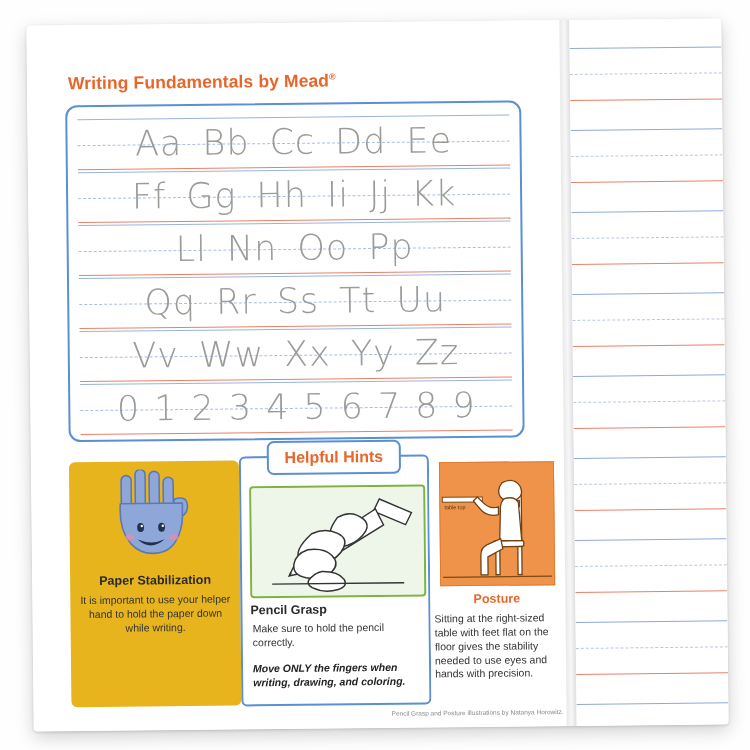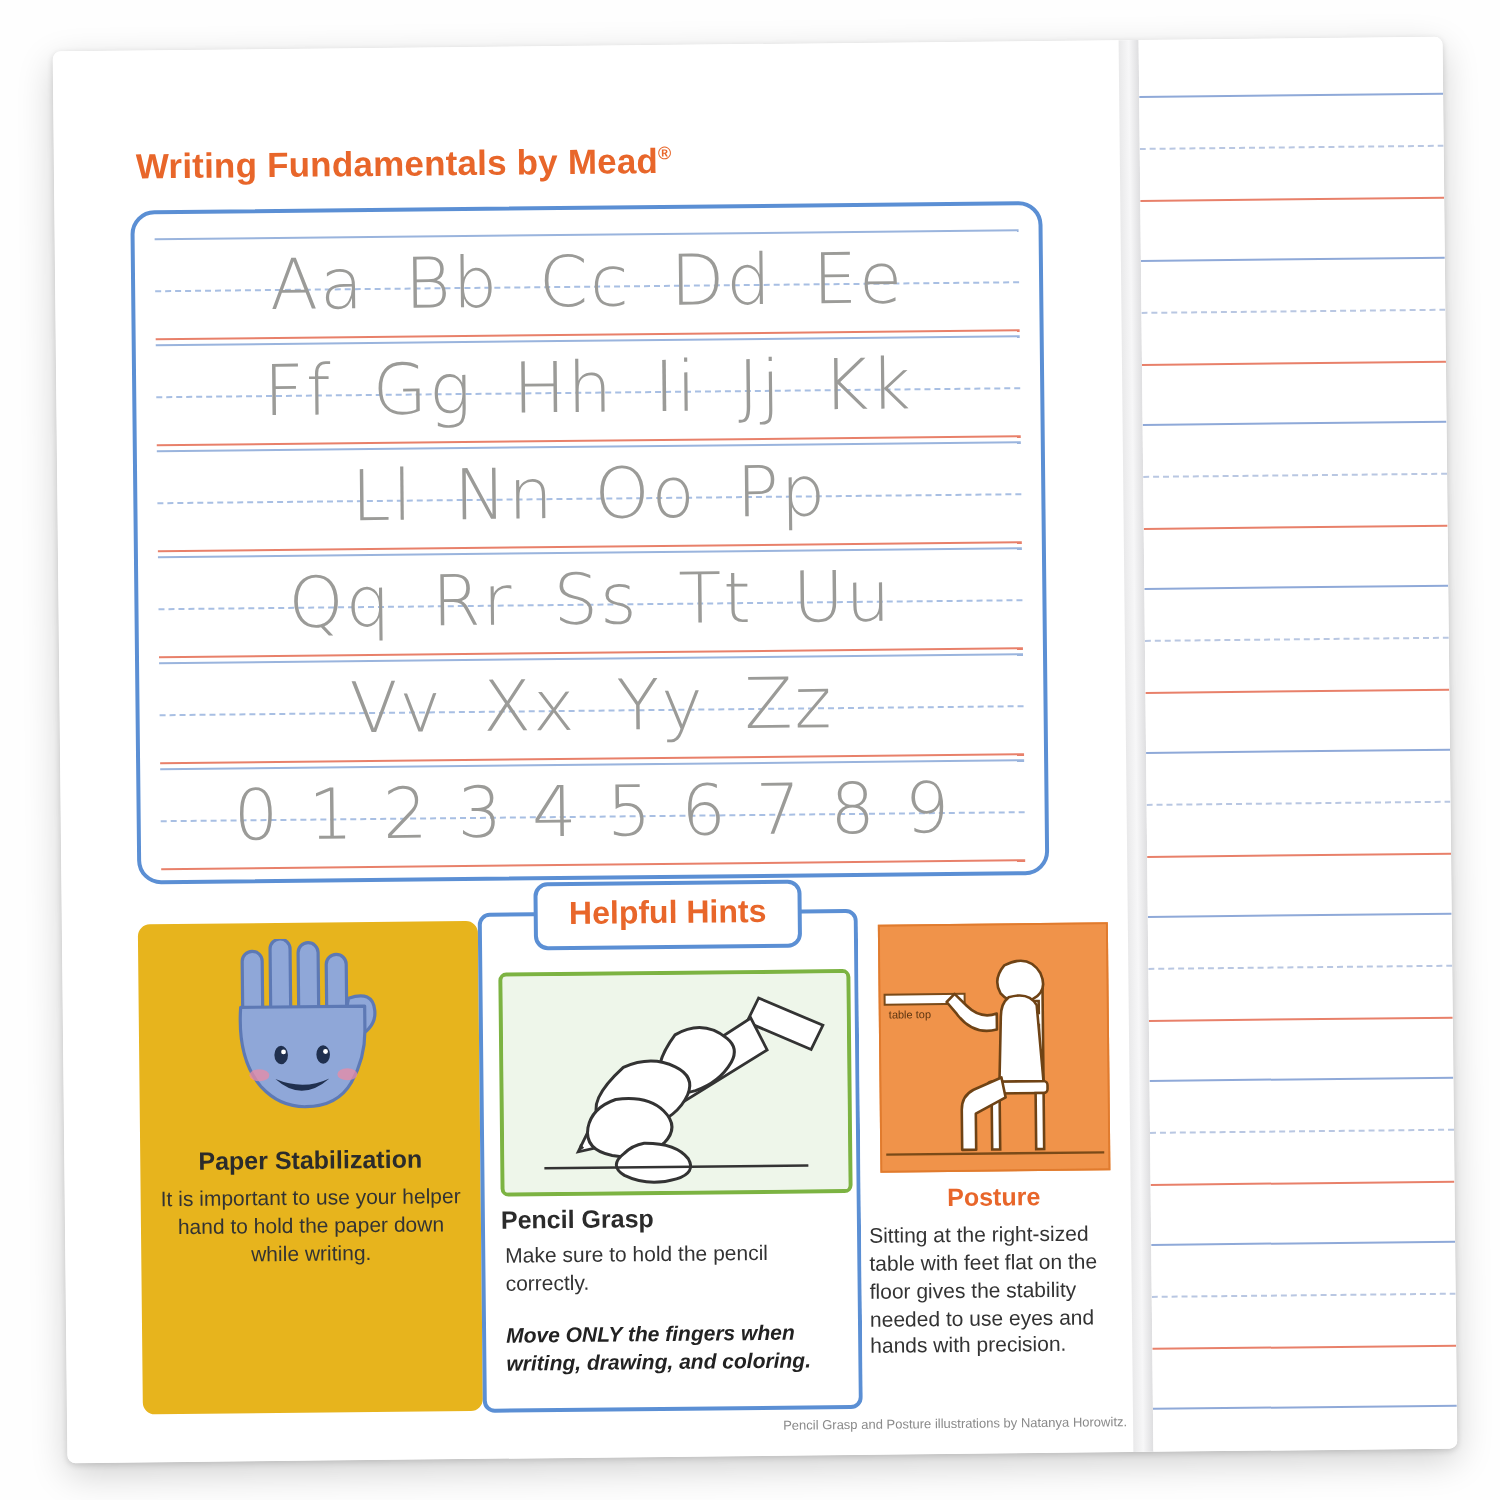--- a/index.html
+++ b/index.html
@@ -178,20 +178,21 @@
             <span>Uu</span>
           </div>
         </div>
 
         <div class="line-group" style="top:222px;">
           <div class="lg-top"></div>
           <div class="lg-mid"></div>
           <div class="lg-bot"></div>
           <div class="letters">
             <span>Vv</span>
+            <span>Ww</span>
             <span>Xx</span>
             <span>Yy</span>
             <span>Zz</span>
           </div>
         </div>
 
         <div class="line-group" style="top:275px;">
           <div class="lg-top"></div>
           <div class="lg-mid"></div>
           <div class="lg-bot"></div>

